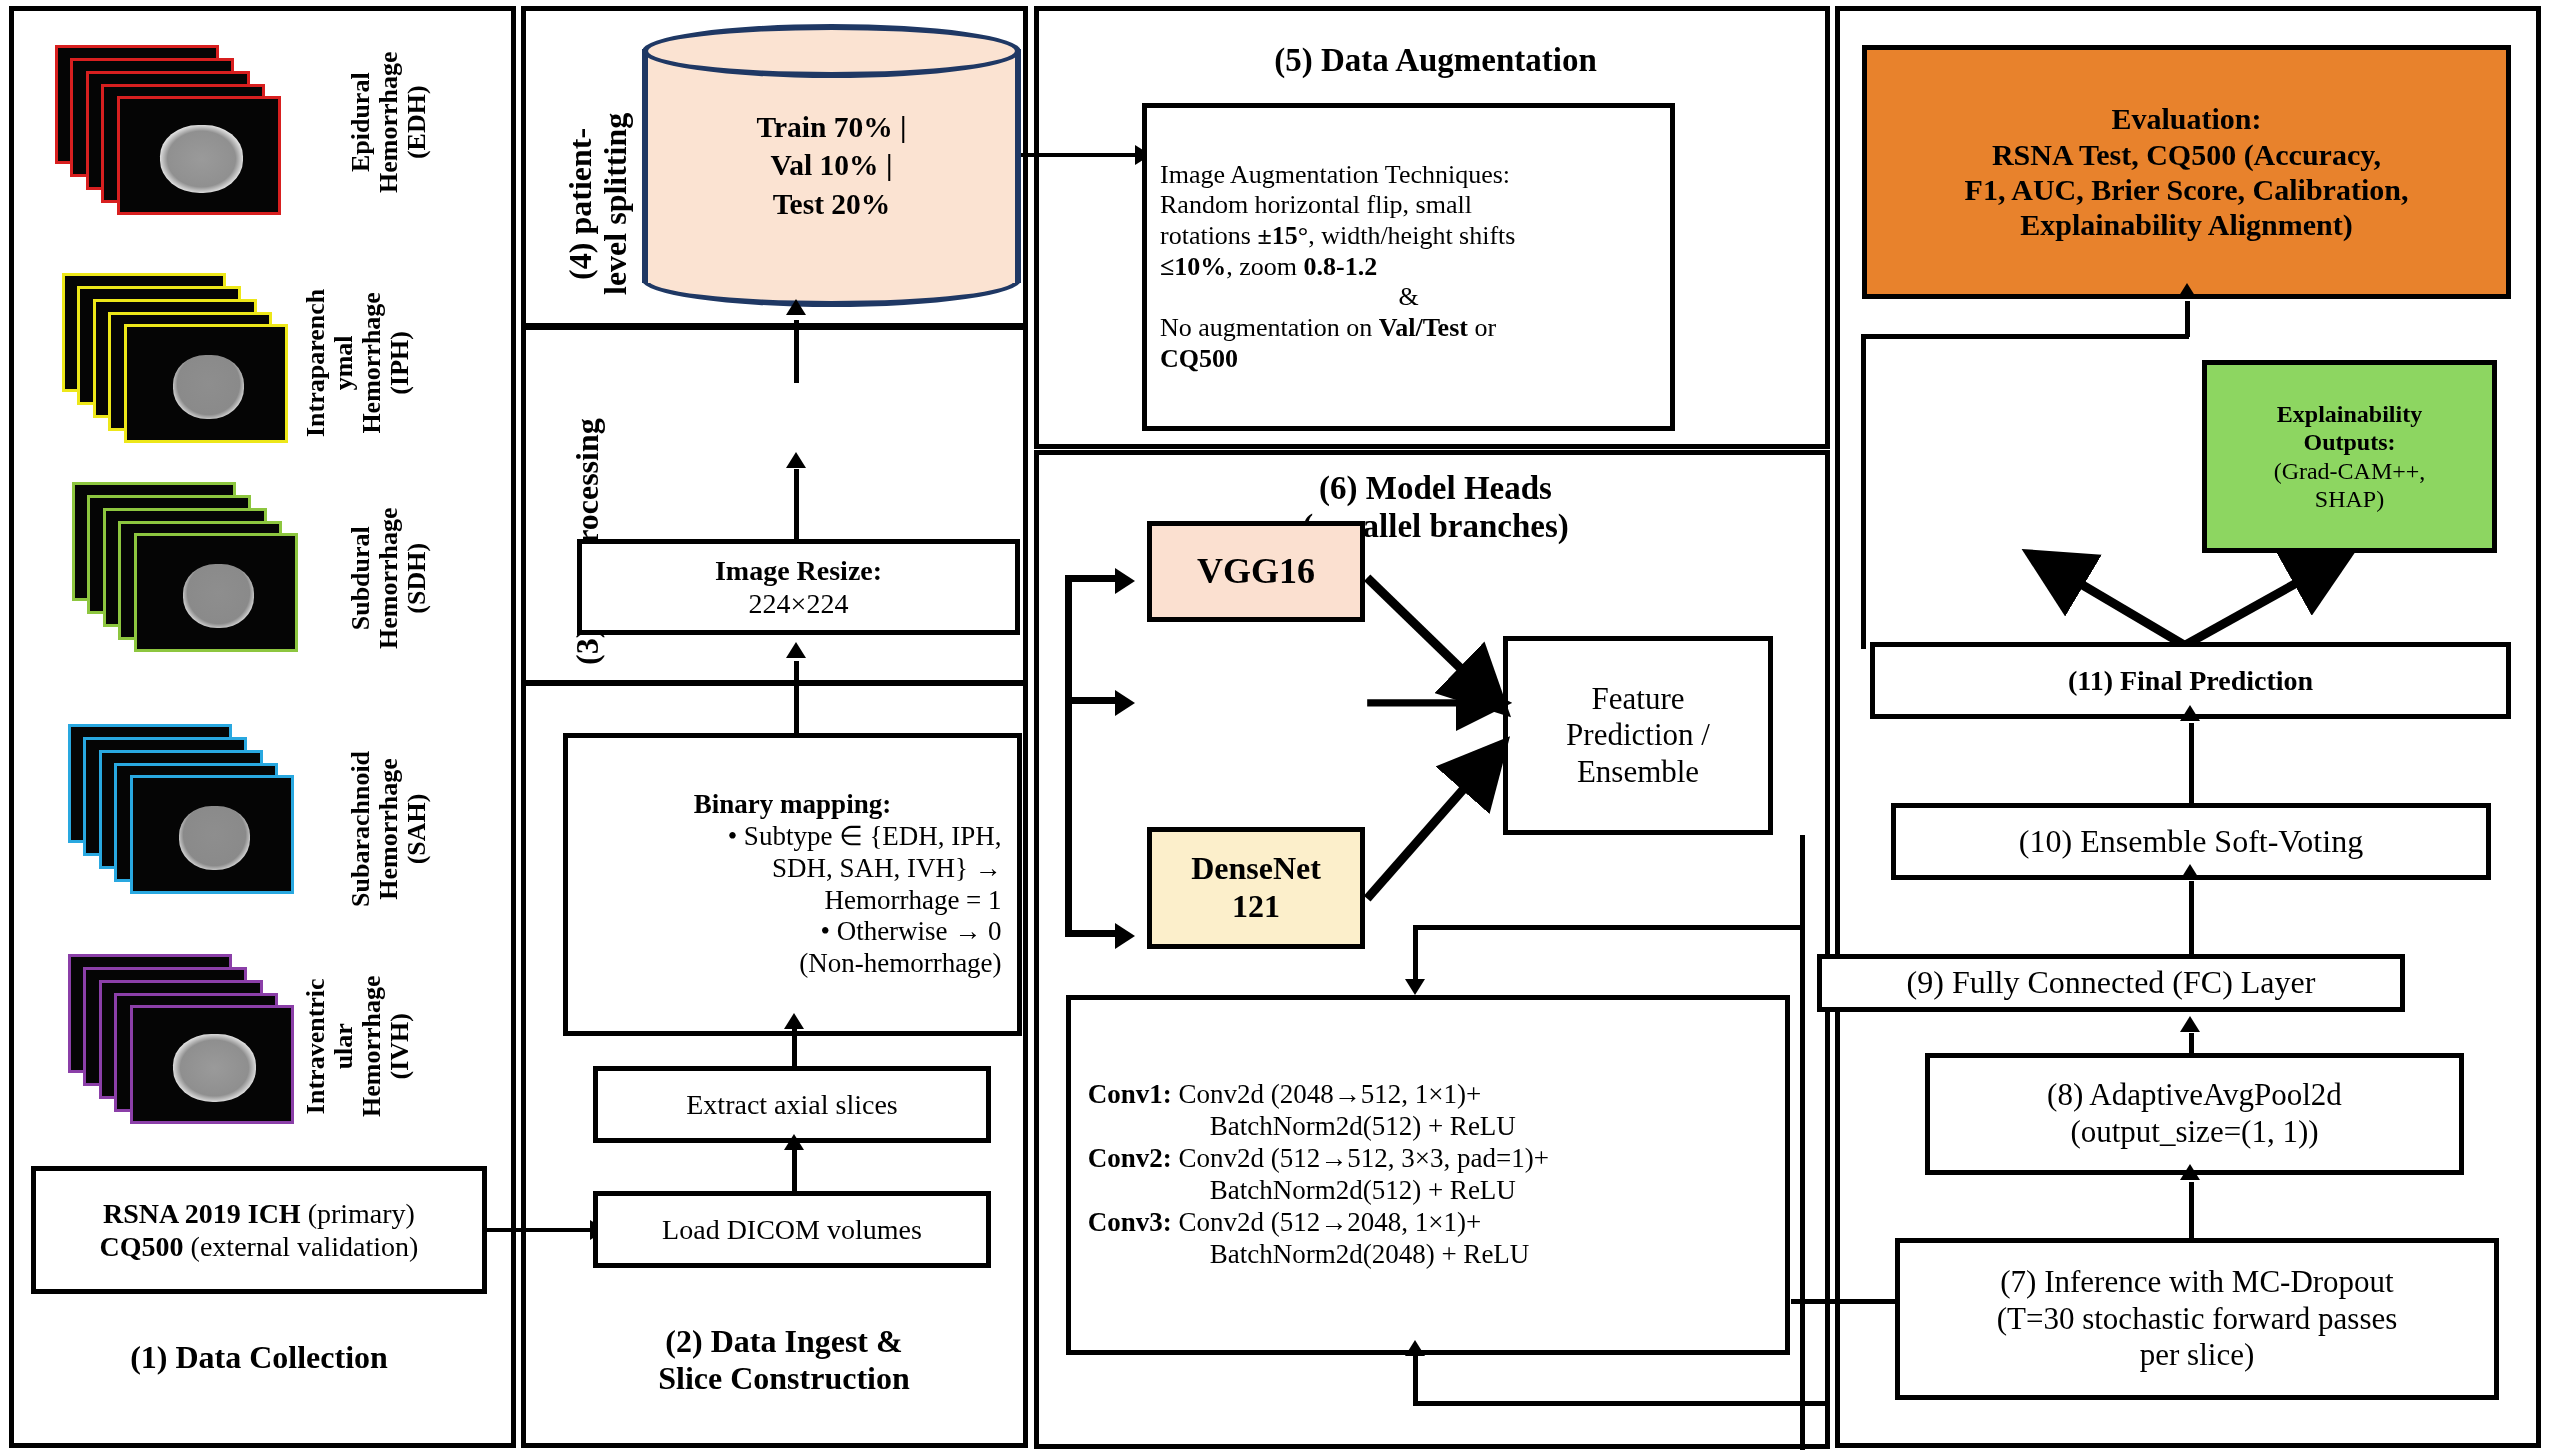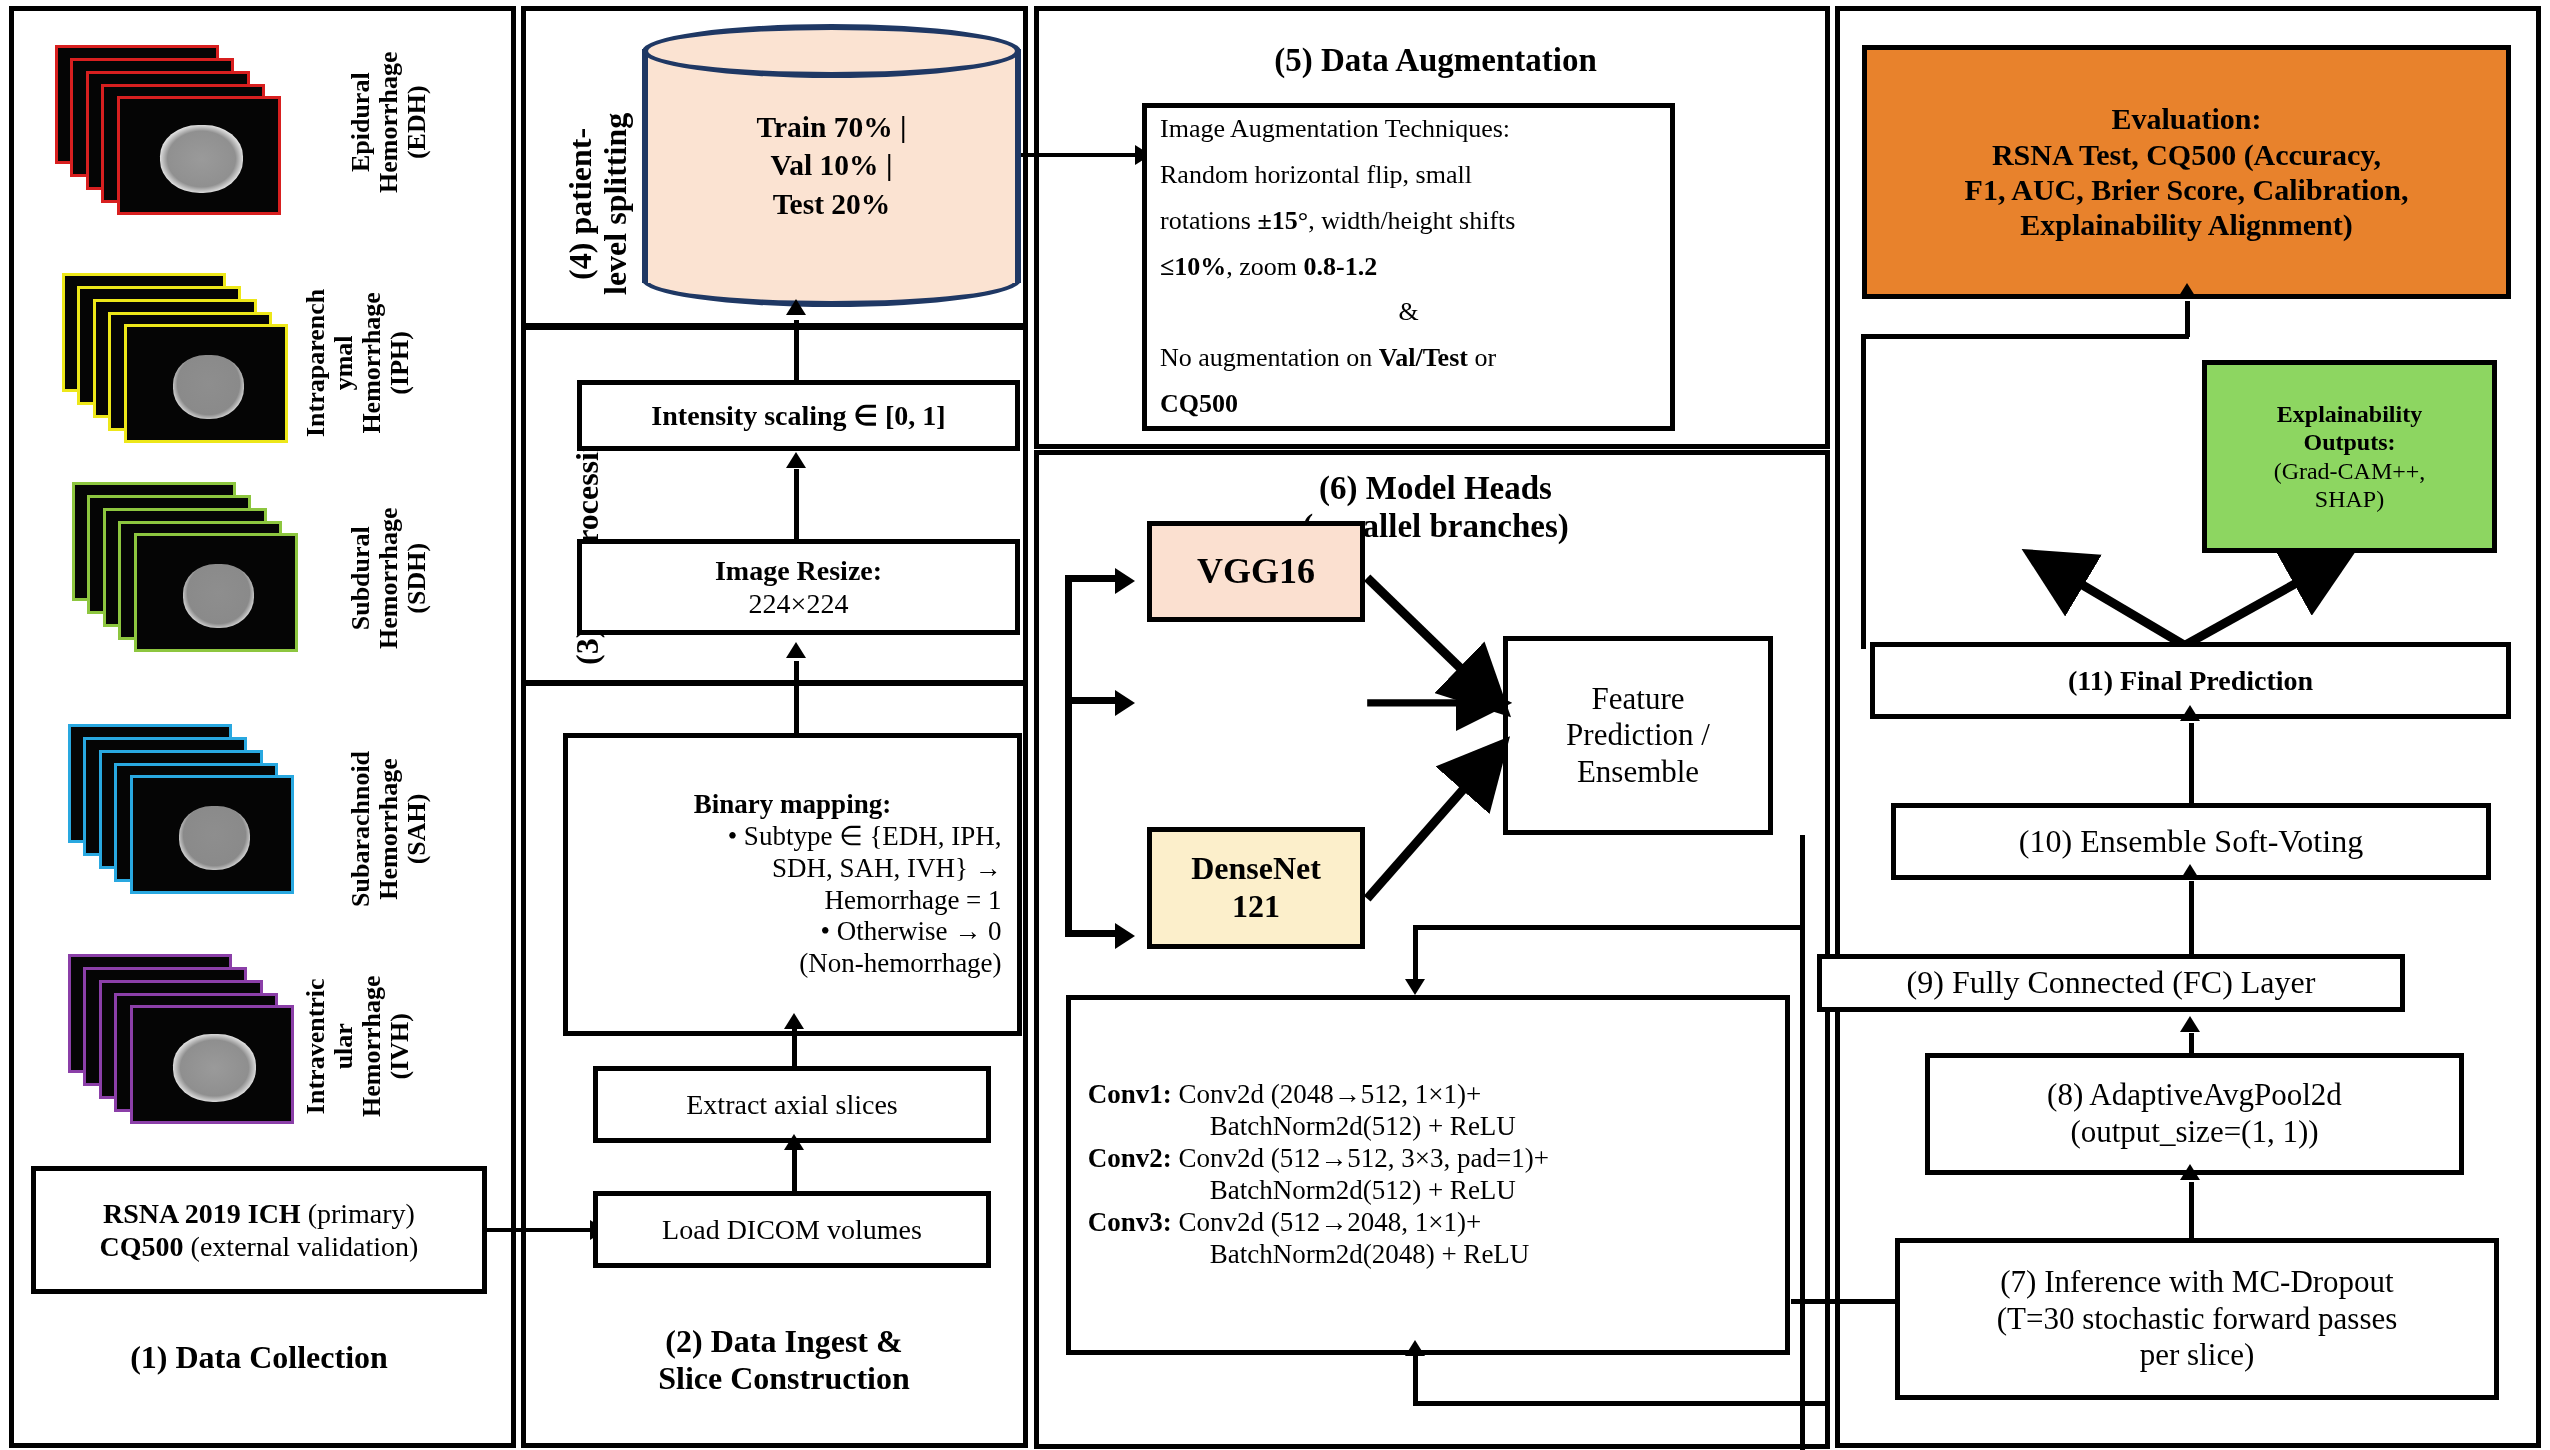--- a/index.html
+++ b/index.html
@@ -206,21 +206,20 @@
     <div class="txt" style="font-size:29.5px;">
       <div>Train 70% |</div>
       <div>Val 10% |</div>
       <div>Test 20%</div>
     </div>
   </div>
 
   <div class="ln h" style="left:1021px; top:153px; width:119px; height:3.9px;"></div>
   <div class="arrow-right" style="left:1135px; top:145px;"></div>
 
-  <div class="box" style="left:577px; top:380px; width:443px; height:71px; font-size:28px; font-weight:bold;">Intensity scaling ∈ [0, 1]</div>
   <div class="ln v" style="left:794px; top:321px; top:320px; height:62px;"></div>
   <div class="ln v" style="left:794px; top:320px; height:63px;"></div>
   <div class="arrow-up" style="left:786px; top:299px;"></div>
 
   <div class="box" style="left:577px; top:539px; width:443px; height:96px; flex-direction:column; font-size:28px;">
     <div class="b">Image Resize:</div>
     <div>224×224</div>
   </div>
   <div class="ln v" style="left:794px; top:469px; height:72px;"></div>
   <div class="arrow-up" style="left:786px; top:452px;"></div>
@@ -244,21 +243,21 @@
   <div class="ln v" style="left:792px; top:1150px; height:45px;"></div>
   <div class="arrow-up" style="left:784px; top:1134px;"></div>
 
   <div class="lbl b" style="left:559px; top:1323px; width:450px; font-size:32px;">
     <span>(2) Data Ingest &amp;</span><br>
     <span>Slice Construction</span>
   </div>
 
   <div class="lbl b" style="left:1092px; top:42px; width:687px; font-size:33px;">(5) Data Augmentation</div>
 
-  <div class="box" style="left:1142px; top:103px; width:533px; height:328px; flex-direction:column; align-items:flex-start; justify-content:space-between; padding:6.4px 13px; font-size:26px; text-align:left;">
+  <div class="box" style="left:1142px; top:103px; width:533px; height:328px; flex-direction:column; align-items:flex-start; justify-content:center; padding:6.4px 13px; font-size:26px; text-align:left;">
     <div>Image Augmentation Techniques:</div>
     <div>Random horizontal flip, small</div>
     <div>
       <span>rotations </span><span class="b">±15°</span><span>, width/height shifts</span>
     </div>
     <div>
       <span class="b">≤10%</span><span>, zoom </span><span class="b">0.8-1.2</span>
     </div>
     <div style="width:100%; text-align:center;">&amp;</div>
     <div>

